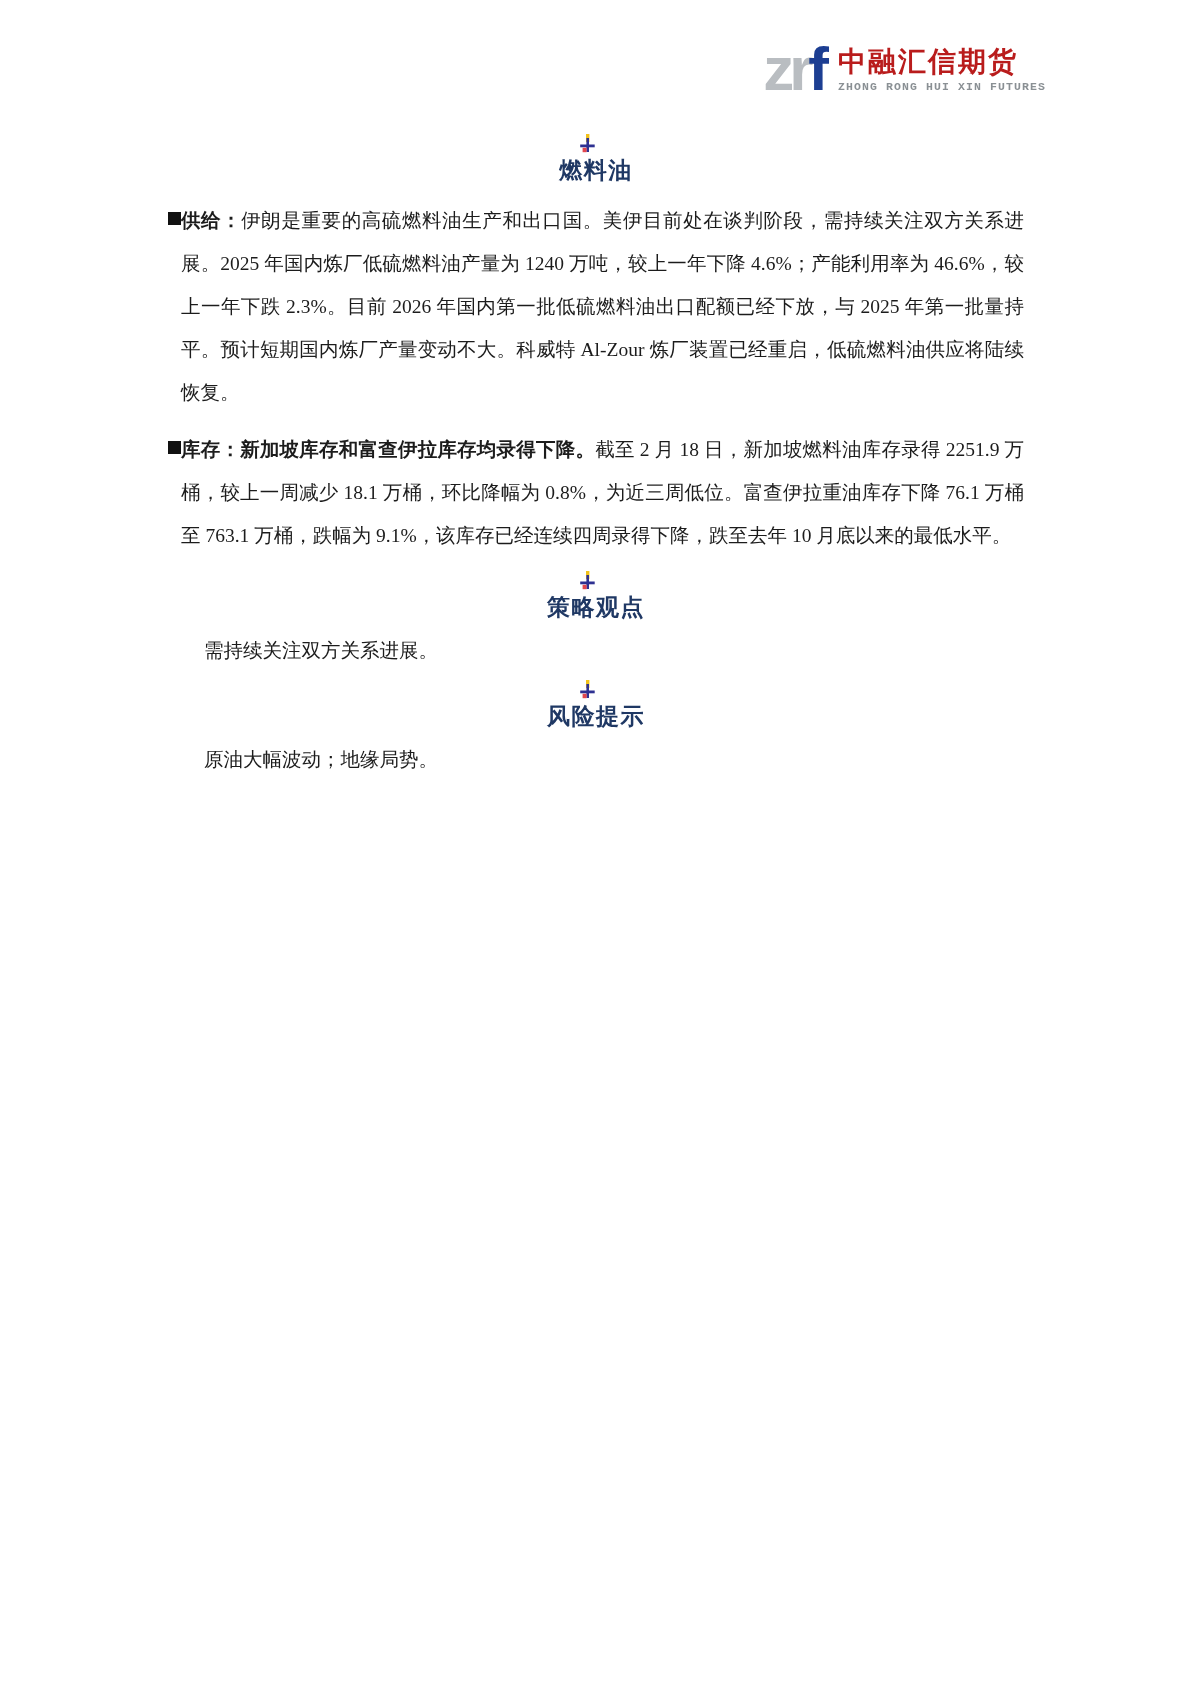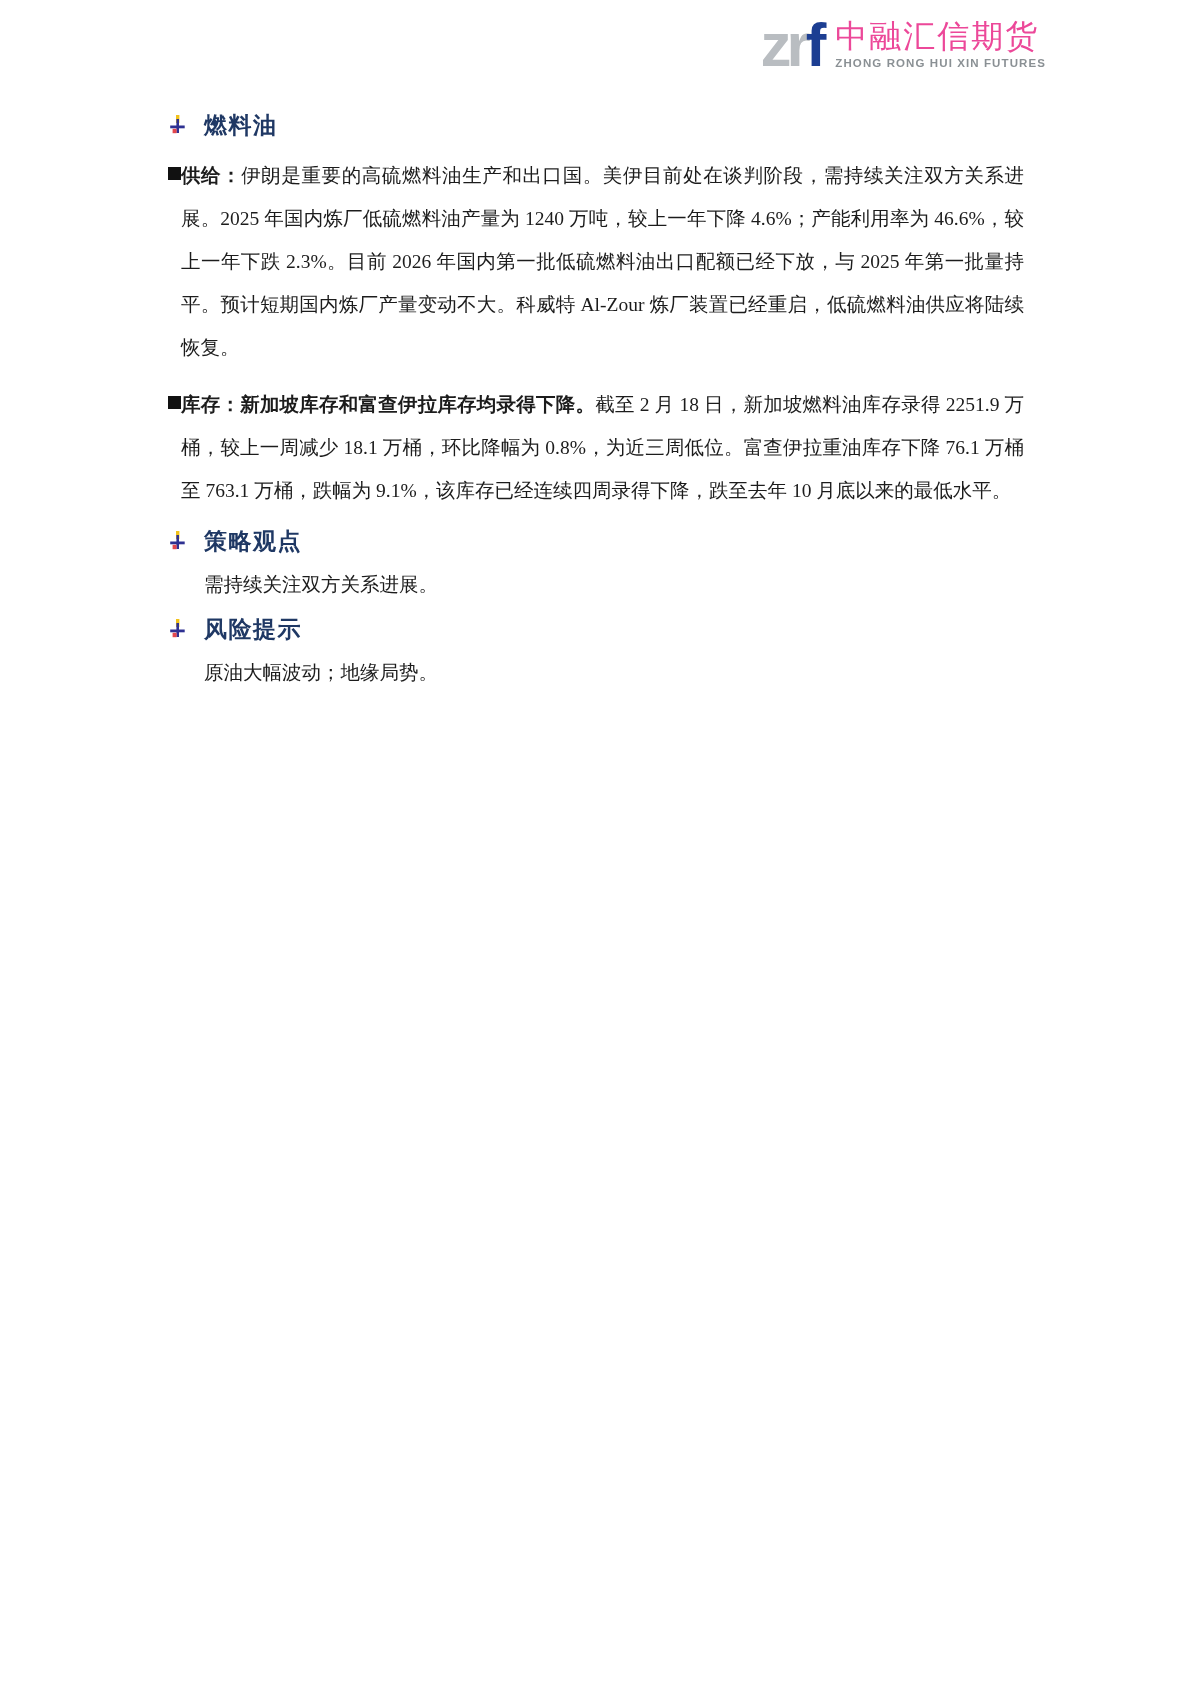--- a/index.html
+++ b/index.html
@@ -5,20 +5,21 @@
   * { box-sizing: border-box; }
   html, body { margin: 0; padding: 0; background: #ffffff; }
   .page {
     position: relative;
     width: 1190px;
     height: 1465px;
     background: #ffffff;
     font-family: "Liberation Serif", "DejaVu Serif", serif;
     color: #1c1c1c;
     overflow: hidden;
+    margin-top: 24px;
   }
 
   
   .logo {
     position: absolute;
     top: 20px;
     right: 144px;
     display: flex;
     align-items: flex-end;
   }
@@ -28,48 +29,49 @@
     font-size: 62px;
     line-height: 0.82;
     letter-spacing: -5px;
     padding-right: 14px;
   }
   .logo-zr { color: #b9bdc1; }
   .logo-f  { color: #1c3e92; }
   .logo-text { padding-bottom: 2px; }
   .logo-cn {
     font-family: "Liberation Sans", sans-serif;
-    font-weight: normal;
-    font-size: 32px;
-    color: #ec4899;
+    font-weight: bold;
+    font-size: 28px;
+    color: #b91c1c;
     letter-spacing: 2px;
     line-height: 1.05;
     white-space: nowrap;
   }
   .logo-en {
-    font-family: Liberation Sans, sans-serif;
+    font-family: Liberation Mono, monospace;
     font-weight: bold;
     font-size: 11.5px;
     color: #8a9094;
     letter-spacing: 1.1px;
     margin-top: 3px;
     white-space: nowrap;
   }
 
   
   .content {
     position: absolute;
     left: 168px;
     top: 96px;
     width: 856px;
   }
   .section-heading {
     display: flex;
     align-items: center;
     margin: 14px 0 13px 0;
+    flex-direction: column;
   }
   .heading-icon {
     width: 19px;
     height: 21px;
     margin-right: 17px;
     flex: 0 0 auto;
   }
   .heading-title {
     font-family: "Liberation Sans", sans-serif;
     font-weight: bold;

